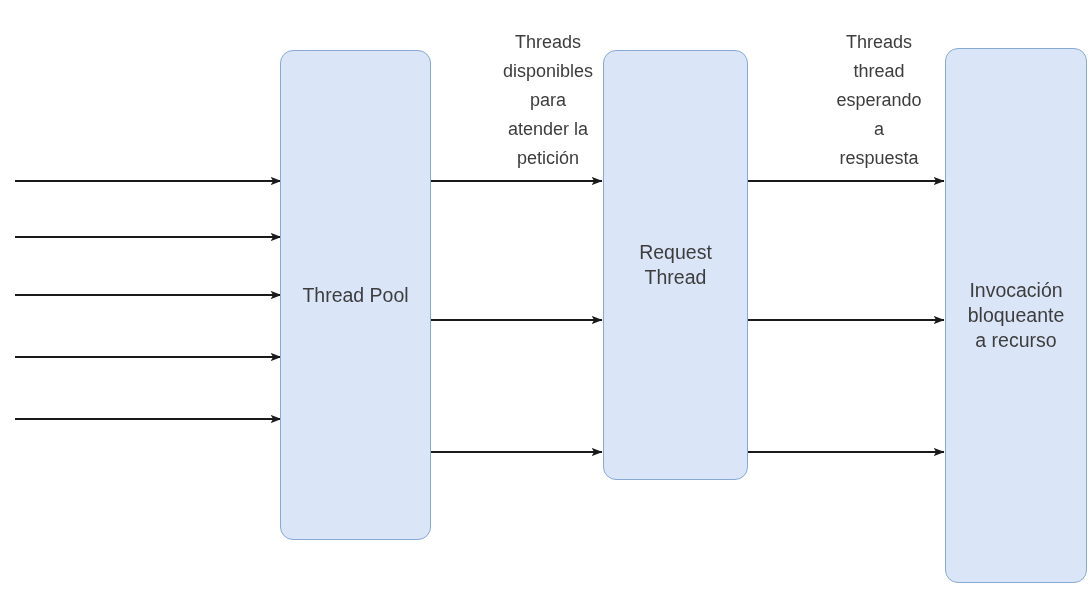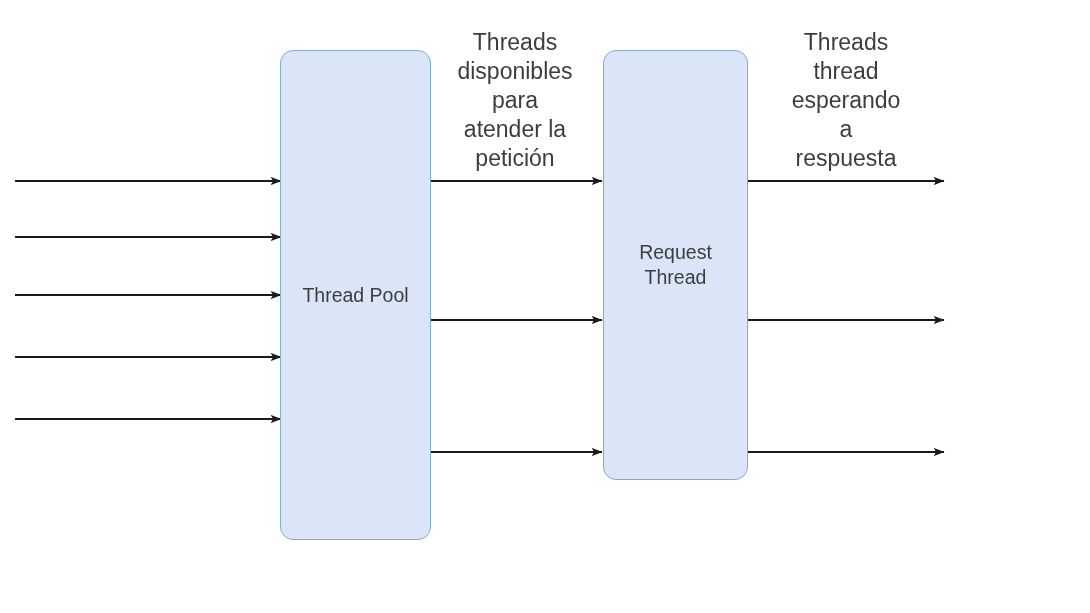--- a/index.html
+++ b/index.html
@@ -42,25 +42,26 @@
     white-space: nowrap;
   }
   
   .node-label.overflow {
     position: absolute;
     left: 50%;
     transform: translateX(-50%);
   }
   .edge-label {
     position: absolute;
-    font-size: 23px;
+    font-size: 18px;
     line-height: 29px;
     color: #3d3d3d;
     text-align: center;
     white-space: pre-line;
+    margin-left: 33px;
   }
 </style>
 </head>
 <body style="background: rgb(255, 255, 255);">
 
 <div id="canvas" style="background: rgb(255, 255, 255);">
 
   <svg id="svg-layer" viewBox="0 0 1090 613" xmlns="http://www.w3.org/2000/svg">
     <defs>
       <marker id="arrowhead" markerWidth="11" markerHeight="9" refX="10.5" refY="4.5" orient="auto" markerUnits="userSpaceOnUse">
@@ -86,20 +87,27 @@
     <span class="node-label overflow">Thread Pool</span>
   </div>
 
   <div class="node-box" id="node-request-handler" style="left: 603px; top: 50px; width: 145px; height: 430px; background: rgb(218, 229, 248); border-color: rgb(136, 169, 214);">
     <span class="node-label">
       <span>Request</span><br>
       <span>Thread</span>
     </span>
   </div>
 
+  <div class="node-box" id="node-blocking-resource" style="left: 945px; top: 48px; width: 142px; height: 535px; background: rgb(218, 229, 248); border-color: rgb(136, 169, 214);">
+    <span class="node-label">
+      <span>Invocación</span><br>
+      <span>bloqueante</span><br>
+      <span>a recurso</span>
+    </span>
+  </div>
 
   <div class="edge-label" id="edge-label-0" style="left: 432px; top: 28px; width: 166px; color: rgb(61, 61, 61);">Threads
 disponibles
 para
 atender la
 petición</div>
 
   <div class="edge-label" id="edge-label-1" style="left: 755px; top: 28px; width: 182px; color: rgb(61, 61, 61);">Threads
 thread
 esperando

